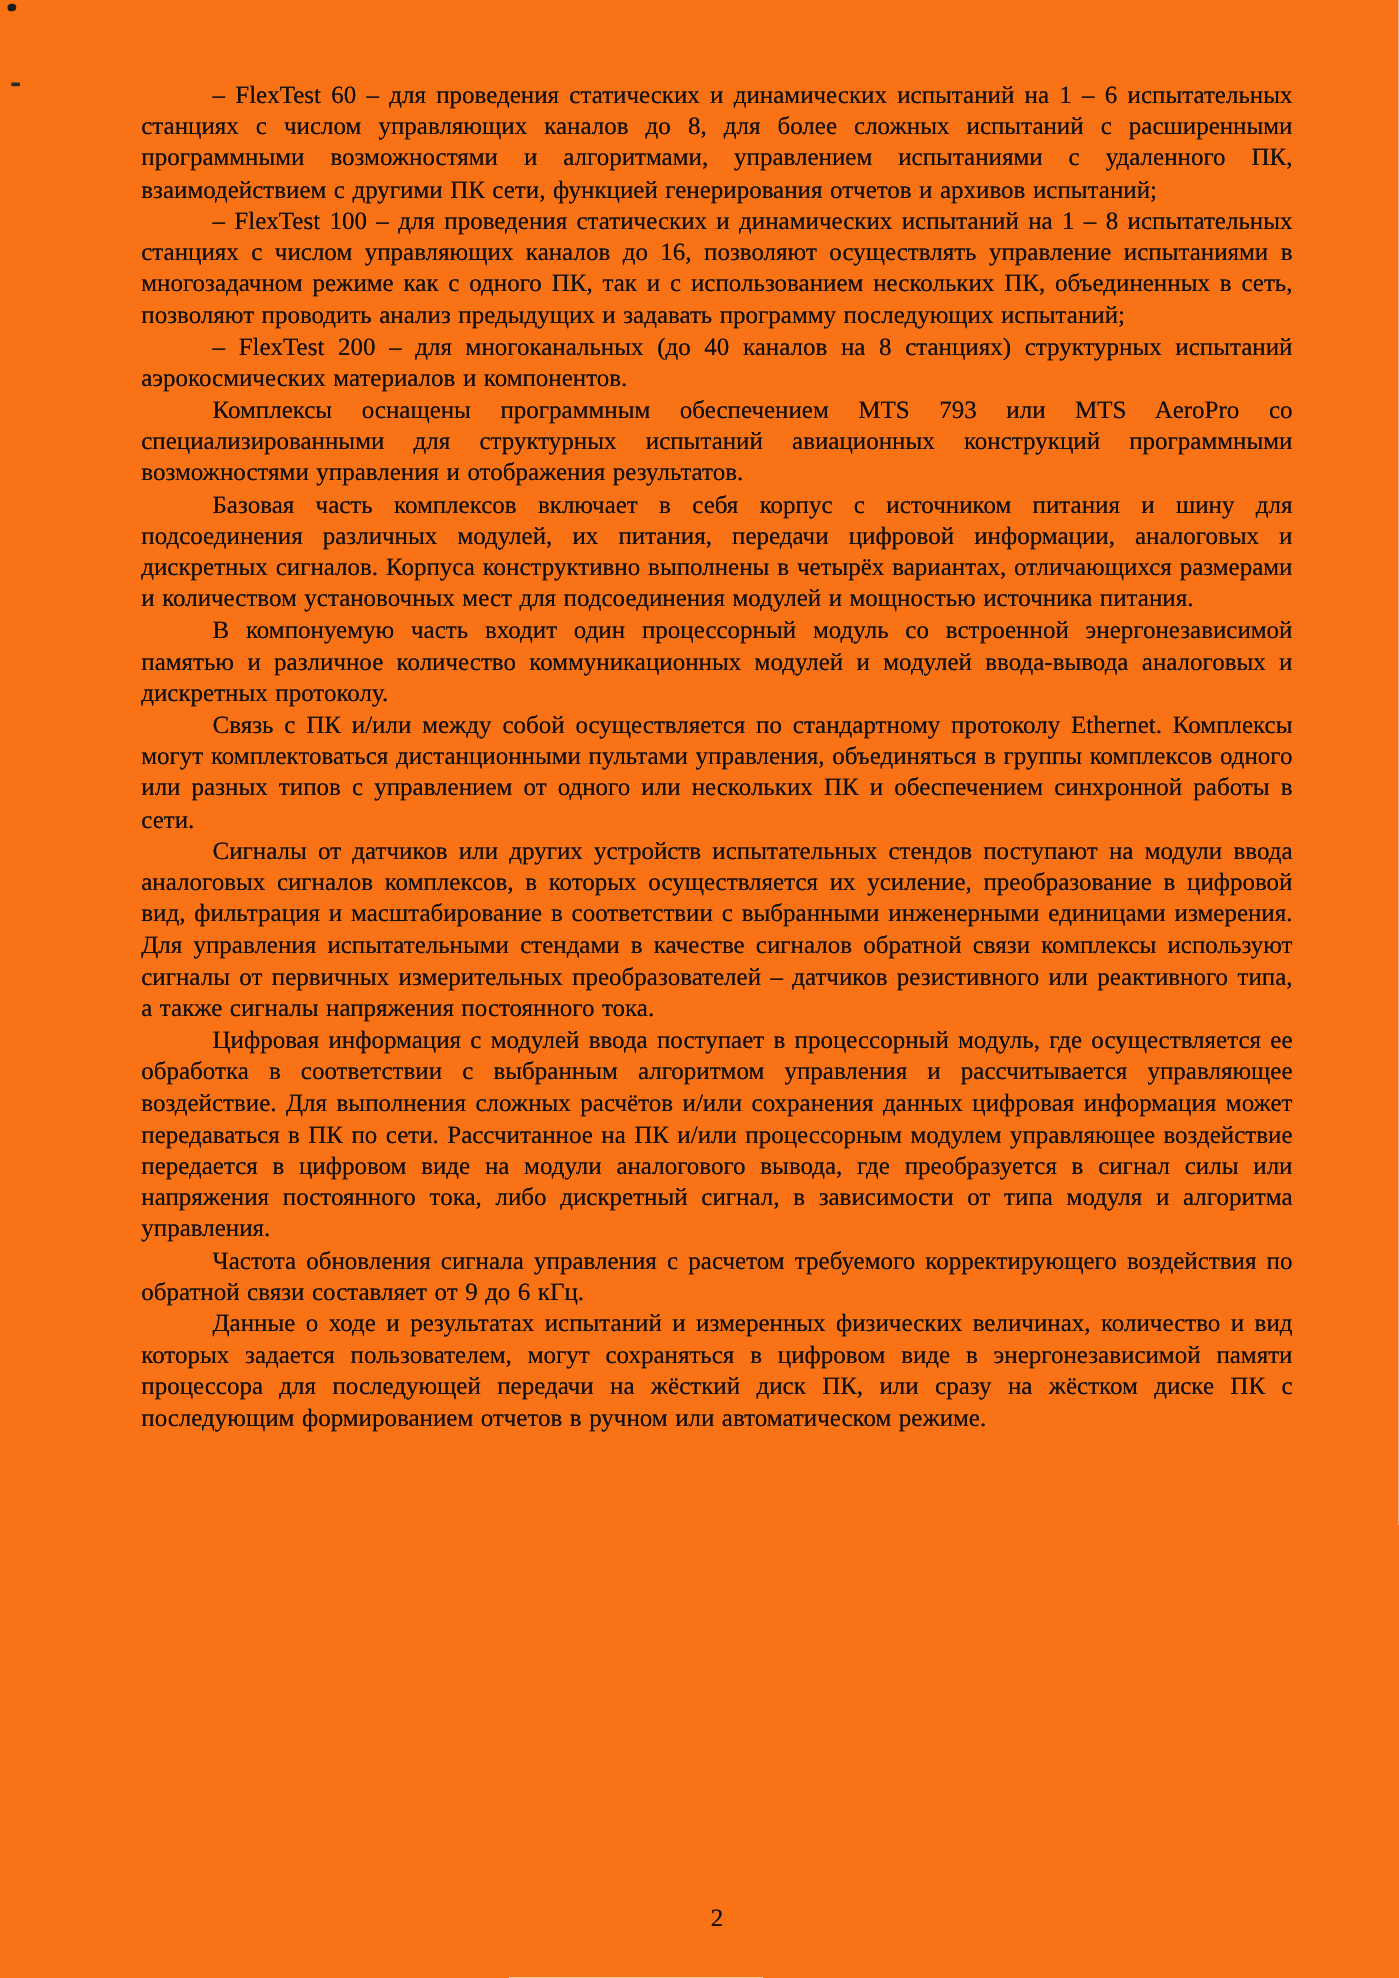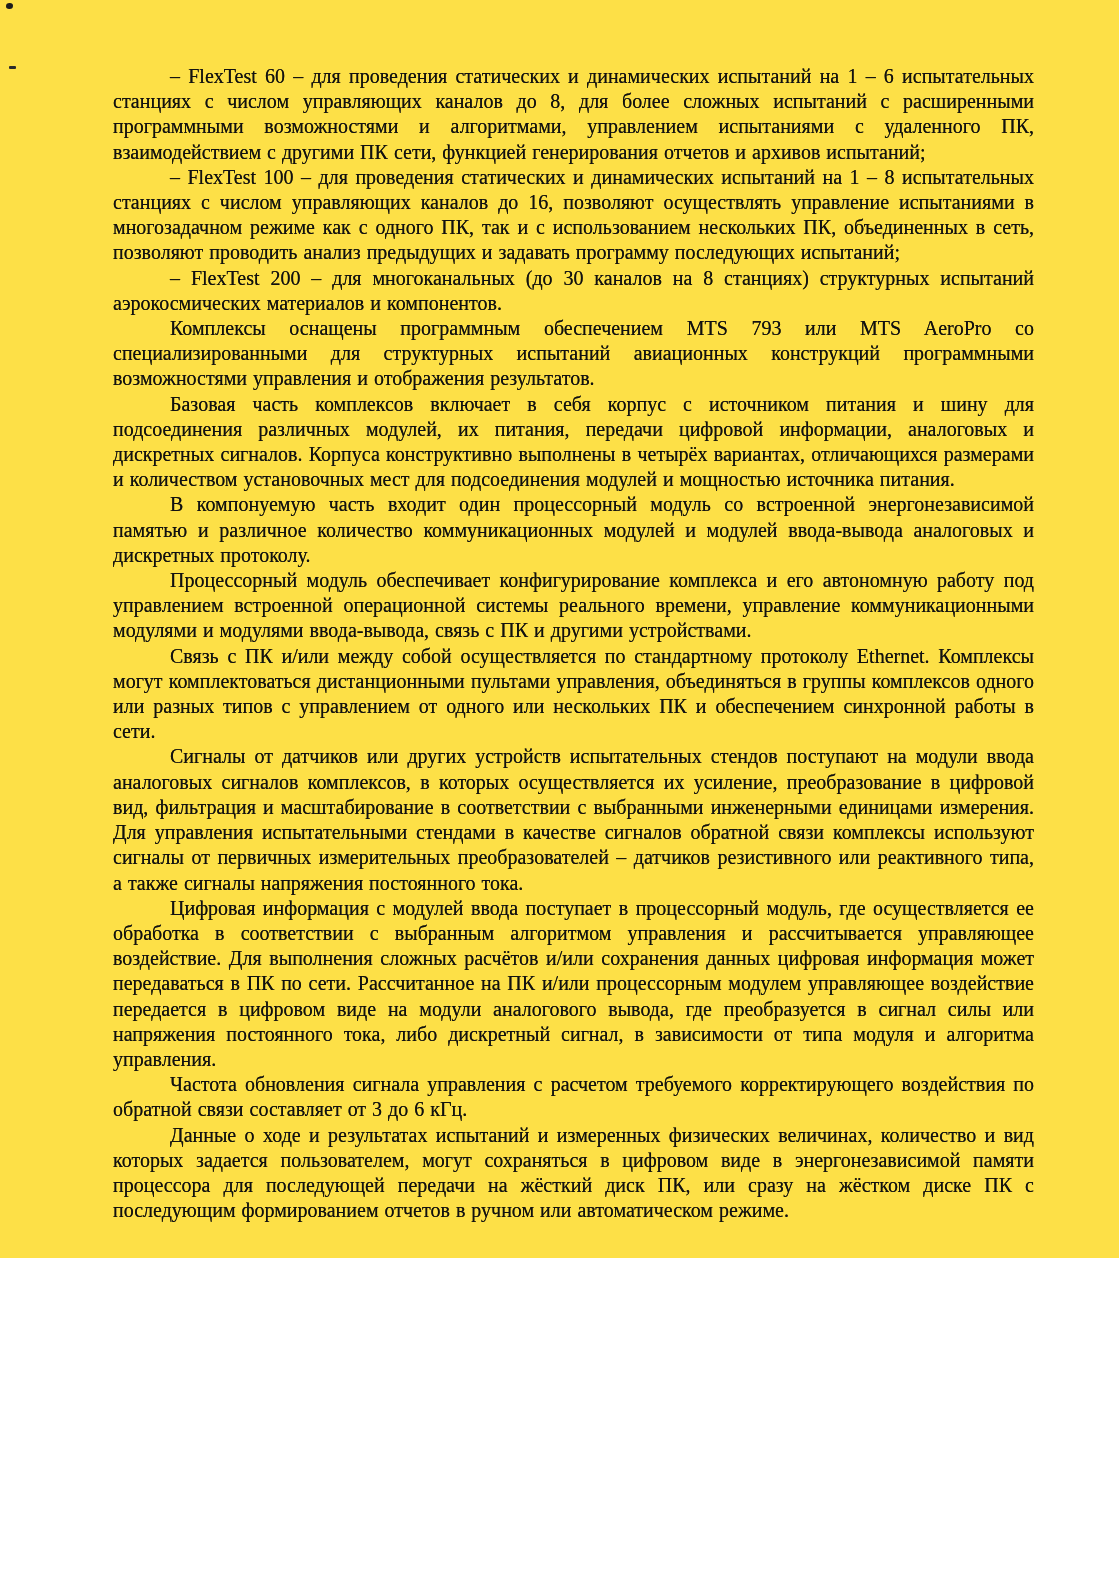--- a/index.html
+++ b/index.html
@@ -3,22 +3,22 @@
 <meta charset="utf-8">
 <style>
   html, body {
     margin: 0;
     padding: 0;
     background: #ffffff;
   }
   .page {
     position: relative;
     width: 1119px;
-    height: 1258px;
-    background: #fde047;
+    height: 1582px;
+    background: #f97316;
     overflow: hidden;
     font-family: "Liberation Serif", serif;
   }
   .text-body {
     position: absolute;
     left: 113px;
     top: 64px;
     width: 921px;
     color: #111111;
     font-size: 20px;
@@ -67,27 +67,26 @@
 <body>
 
 <div class="page">
 
   <div class="speck-dot"></div>
   <div class="speck-dash"></div>
 
   <div class="text-body">
     <p>– FlexTest 60 – для проведения статических и динамических испытаний на 1 – 6 испытательных станциях с числом управляющих каналов до 8, для более сложных испытаний с расширенными программными возможностями и алгоритмами, управлением испытаниями с удаленного ПК, взаимодействием с другими ПК сети, функцией генерирования отчетов и архивов испытаний;</p>
     <p>– FlexTest 100 – для проведения статических и динамических испытаний на 1 – 8 испытательных станциях с числом управляющих каналов до 16, позволяют осуществлять управление испытаниями в многозадачном режиме как с одного ПК, так и с использованием нескольких ПК, объединенных в сеть, позволяют проводить анализ предыдущих и задавать программу последующих испытаний;</p>
-    <p>– FlexTest 200 – для многоканальных (до 30 каналов на 8 станциях) структурных испытаний аэрокосмических материалов и компонентов.</p>
+    <p>– FlexTest 200 – для многоканальных (до 40 каналов на 8 станциях) структурных испытаний аэрокосмических материалов и компонентов.</p>
     <p>Комплексы оснащены программным обеспечением MTS 793 или MTS AeroPro со специализированными для структурных испытаний авиационных конструкций программными возможностями управления и отображения результатов.</p>
     <p>Базовая часть комплексов включает в себя корпус с источником питания и шину для подсоединения различных модулей, их питания, передачи цифровой информации, аналоговых и дискретных сигналов. Корпуса конструктивно выполнены в четырёх вариантах, отличающихся размерами и количеством установочных мест для подсоединения модулей и мощностью источника питания.</p>
     <p>В компонуемую часть входит один процессорный модуль со встроенной энергонезависимой памятью и различное количество коммуникационных модулей и модулей ввода-вывода аналоговых и дискретных протоколу.</p>
-    <p>Процессорный модуль обеспечивает конфигурирование комплекса и его автономную работу под управлением встроенной операционной системы реального времени, управление коммуникационными модулями и модулями ввода-вывода, связь с ПК и другими устройствами.</p>
     <p>Связь с ПК и/или между собой осуществляется по стандартному протоколу Ethernet. Комплексы могут комплектоваться дистанционными пультами управления, объединяться в группы комплексов одного или разных типов с управлением от одного или нескольких ПК и обеспечением синхронной работы в сети.</p>
     <p>Сигналы от датчиков или других устройств испытательных стендов поступают на модули ввода аналоговых сигналов комплексов, в которых осуществляется их усиление, преобразование в цифровой вид, фильтрация и масштабирование в соответствии с выбранными инженерными единицами измерения. Для управления испытательными стендами в качестве сигналов обратной связи комплексы используют сигналы от первичных измерительных преобразователей – датчиков резистивного или реактивного типа, а также сигналы напряжения постоянного тока.</p>
     <p>Цифровая информация с модулей ввода поступает в процессорный модуль, где осуществляется ее обработка в соответствии с выбранным алгоритмом управления и рассчитывается управляющее воздействие. Для выполнения сложных расчётов и/или сохранения данных цифровая информация может передаваться в ПК по сети. Рассчитанное на ПК и/или процессорным модулем управляющее воздействие передается в цифровом виде на модули аналогового вывода, где преобразуется в сигнал силы или напряжения постоянного тока, либо дискретный сигнал, в зависимости от типа модуля и алгоритма управления.</p>
-    <p>Частота обновления сигнала управления с расчетом требуемого корректирующего воздействия по обратной связи составляет от 3 до 6 кГц.</p>
+    <p>Частота обновления сигнала управления с расчетом требуемого корректирующего воздействия по обратной связи составляет от 9 до 6 кГц.</p>
     <p>Данные о ходе и результатах испытаний и измеренных физических величинах, количество и вид которых задается пользователем, могут сохраняться в цифровом виде в энергонезависимой памяти процессора для последующей передачи на жёсткий диск ПК, или сразу на жёстком диске ПК с последующим формированием отчетов в ручном или автоматическом режиме.</p>
   </div>
 
   <div class="page-number">2</div>
 
 </div>
 
 </body></html>

